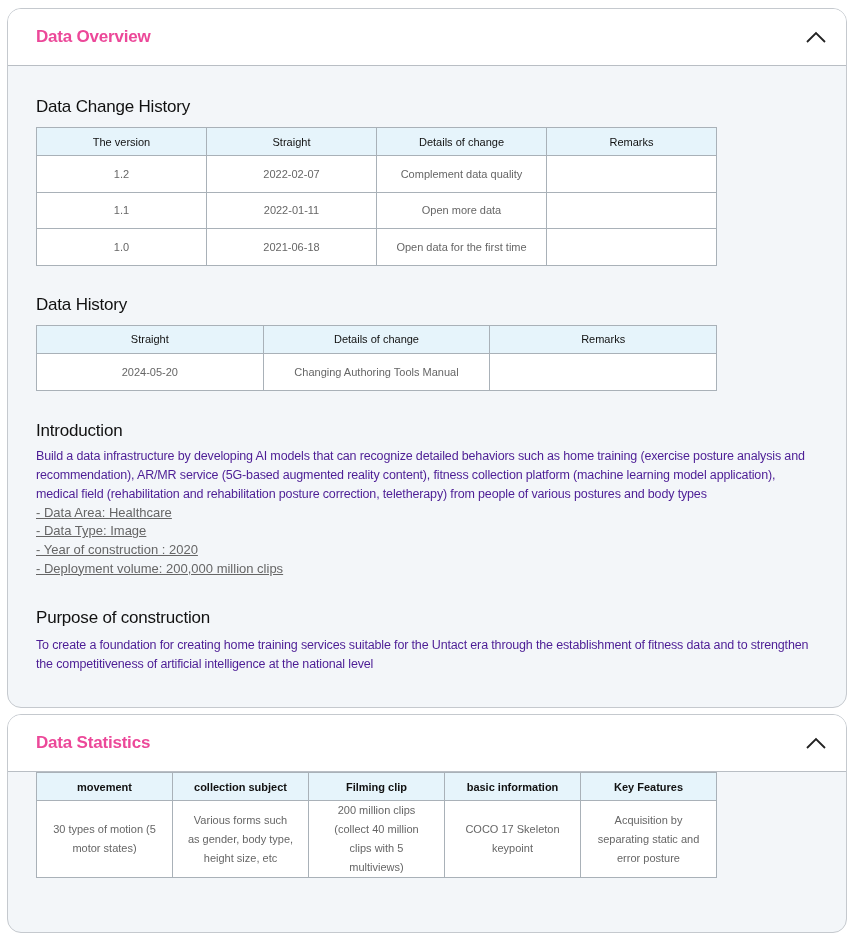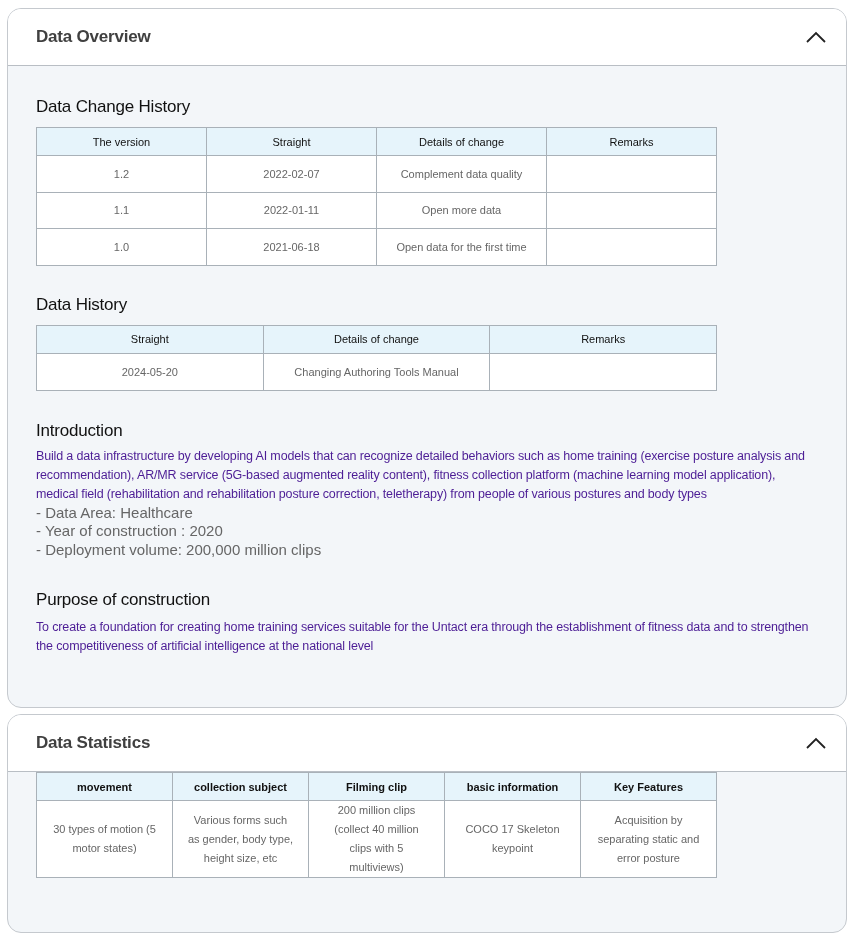--- a/index.html
+++ b/index.html
@@ -21,21 +21,21 @@
   .panel-header {
     height: 57px;
     background: #ffffff;
     border-bottom: 1px solid #b9bec4;
     display: flex;
     align-items: center;
     justify-content: space-between;
     padding: 0 18px 0 28px;
     cursor: pointer;
   }
-  .panel-title { font-size: 17px; font-weight: bold; color: #404040; letter-spacing: -0.2px; }
+  .panel-title { font-size: 17px; font-weight: bold; color: #ec4899; letter-spacing: -0.2px; }
   .chevron { width: 24px; height: 24px; display: flex; align-items: center; justify-content: center; }
 
   .panel-body { padding: 0 28px; }
 
   .section-title { font-size: 17px; font-weight: normal; color: #111; letter-spacing: -0.2px; margin-top: 28px; }
 
   table { border-collapse: collapse; width: 681px; background: #ffffff; table-layout: fixed; }
   th, td {
     border: 1px solid #a9b1b8;
     text-align: center;
@@ -49,21 +49,21 @@
   #sec-change .section-title { margin-bottom: 10px; }
   #tbl-change td { height: 36.5px; }
 
   #sec-history { margin-top: 29px; }
   #sec-history .section-title { margin-bottom: 10px; }
   #tbl-history td { height: 37px; }
 
   #sec-intro { margin-top: 30px; }
   #sec-intro .section-title { margin-bottom: 6px; }
   .para { font-size: 12.5px; line-height: 19px; color: #4c1d95; letter-spacing: -0.15px; }
-  .bullet { font-size: 15px; line-height: 18.7px; color: #666; }
+  .bullet { font-size: 13px; line-height: 18.7px; color: #666; text-decoration: underline; }
 
   #sec-purpose { margin-top: 30px; }
   #sec-purpose .section-title { margin-bottom: 8px; }
 
   .stats-caption { font-size: 12.5px; color: #666; margin-top: 9px; margin-bottom: 9px; }
   #tbl-stats th { font-weight: bold; font-size: 11px; }
   #tbl-stats td { height: 71px; line-height: 19px; padding: 0 14px; }
 </style>
 </head>
 <body>
@@ -131,20 +131,21 @@
             <td></td>
           </tr>
         </tbody>
       </table>
     </div>
 
     <div id="sec-intro">
       <div class="section-title">Introduction</div>
       <p class="para">Build a data infrastructure by developing AI models that can recognize detailed behaviors such as home training (exercise posture analysis and recommendation), AR/MR service (5G-based augmented reality content), fitness collection platform (machine learning model application), medical field (rehabilitation and rehabilitation posture correction, teletherapy) from people of various postures and body types</p>
       <div class="bullet">- Data Area: Healthcare</div>
+      <div class="bullet">- Data Type: Image</div>
       <div class="bullet">- Year of construction : 2020</div>
       <div class="bullet">- Deployment volume: 200,000 million clips</div>
     </div>
 
     <div id="sec-purpose">
       <div class="section-title">Purpose of construction</div>
       <p class="para">To create a foundation for creating home training services suitable for the Untact era through the establishment of fitness data and to strengthen the competitiveness of artificial intelligence at the national level</p>
     </div>
   </div>
 </div>

